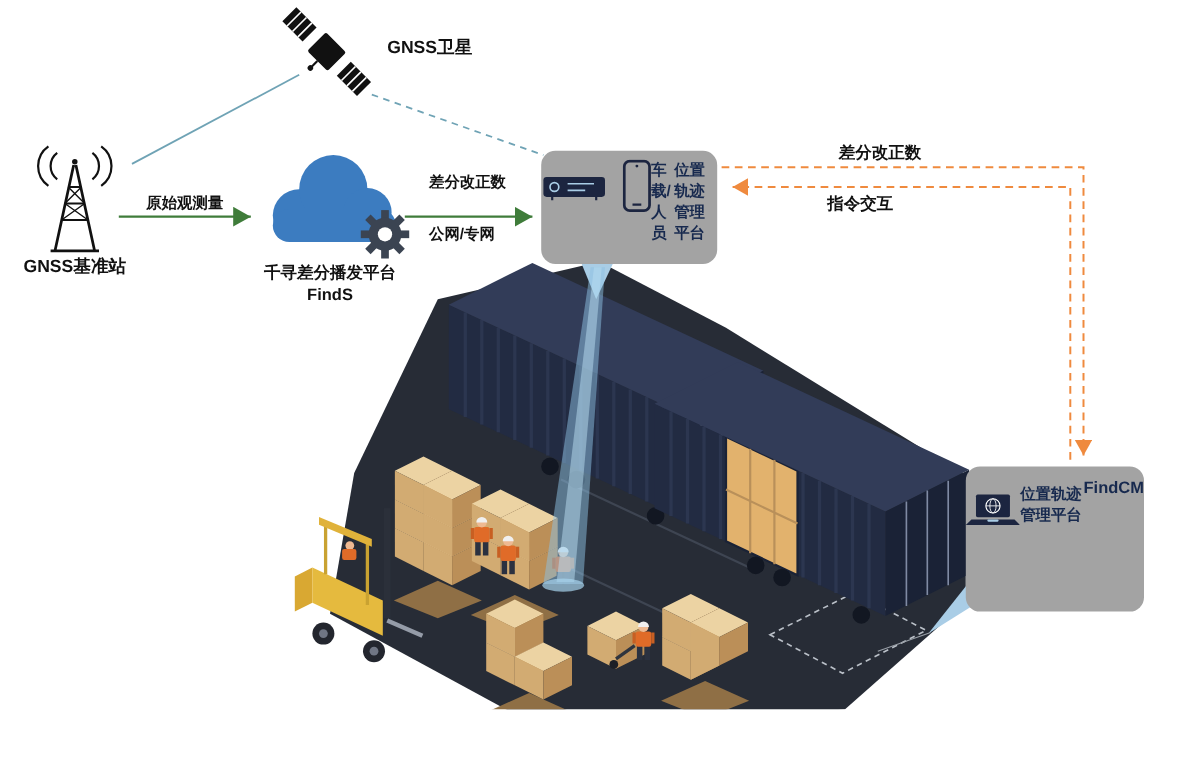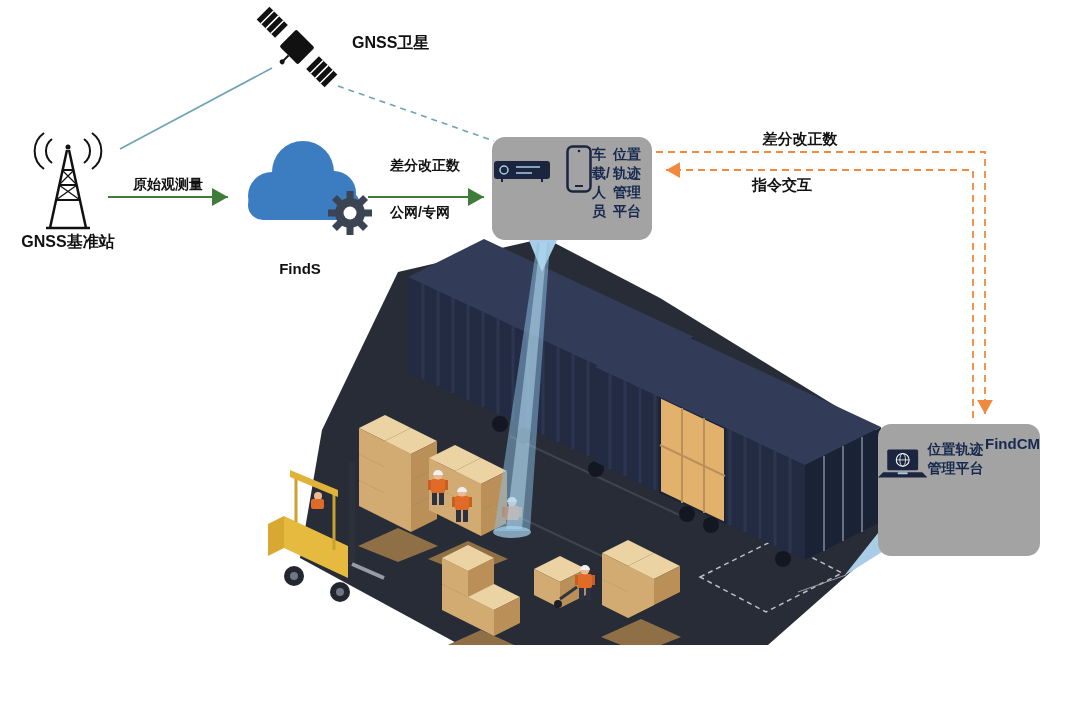--- a/index.html
+++ b/index.html
@@ -224,20 +224,21 @@
         <rect x="-3.5" y="-22" width="7" height="10" fill="#3b4452" transform="rotate(315)"></rect>
         <circle r="15" fill="#3b4452"></circle>
         <circle r="6.5" fill="#ffffff"></circle>
       </g>
     </g>
   </svg>
 
   <div class="lbl big" style="left:352px;top:33px;">GNSS卫星</div>
   <div class="lbl big center" style="left:13px;top:232px;width:110px;">GNSS基准站</div>
   <div class="lbl small center" style="left:128px;top:176px;width:80px;">原始观测量</div>
+  <div class="lbl center" style="left:220px;top:239px;width:160px;">千寻差分播发平台</div>
   <div class="lbl center" style="left:220px;top:260px;width:160px;">FindS</div>
   <div class="lbl small" style="left:390px;top:157px;">差分改正数</div>
   <div class="lbl small" style="left:390px;top:177px;margin-top:27px;">公网/专网</div>
   <div class="lbl center" style="left:740px;top:130px;width:120px;">差分改正数</div>
   <div class="lbl center" style="left:722px;top:176px;width:120px;">指令交互</div>
 
   <div class="bubble terminal">
     <div class="icons-row">
       <svg width="64" height="32" viewBox="0 0 64 32">
         <rect x="2" y="8" width="56" height="18" rx="3" fill="#1c2540"></rect>

